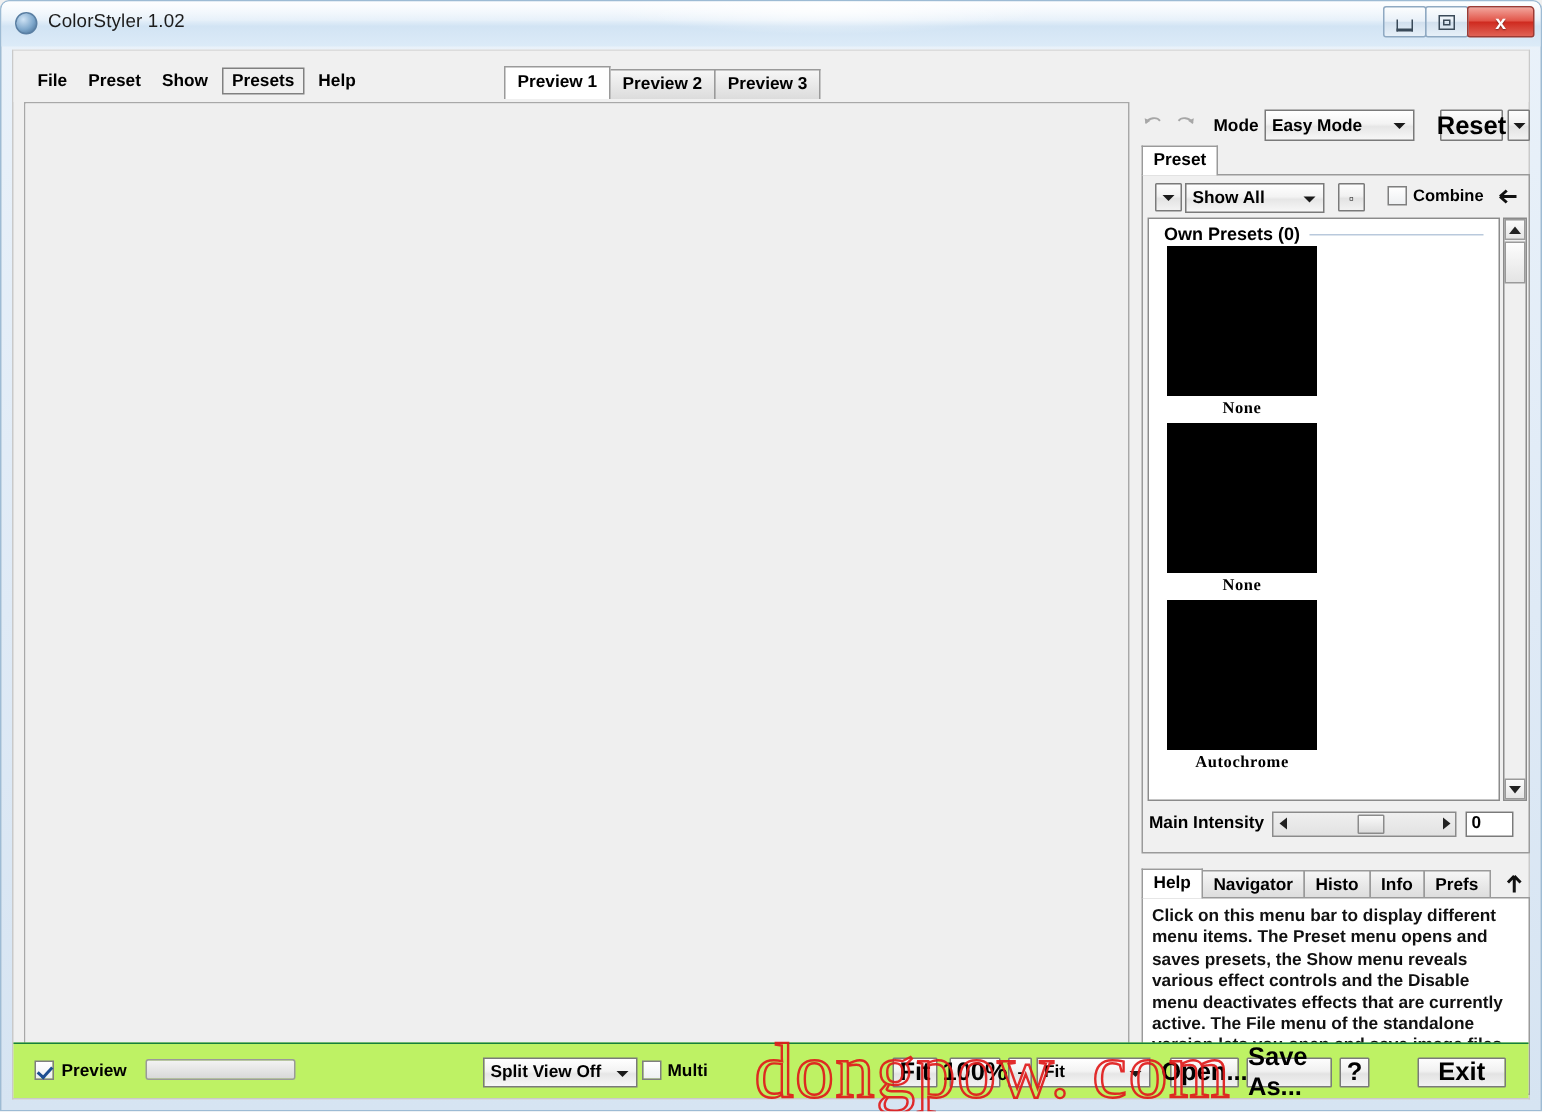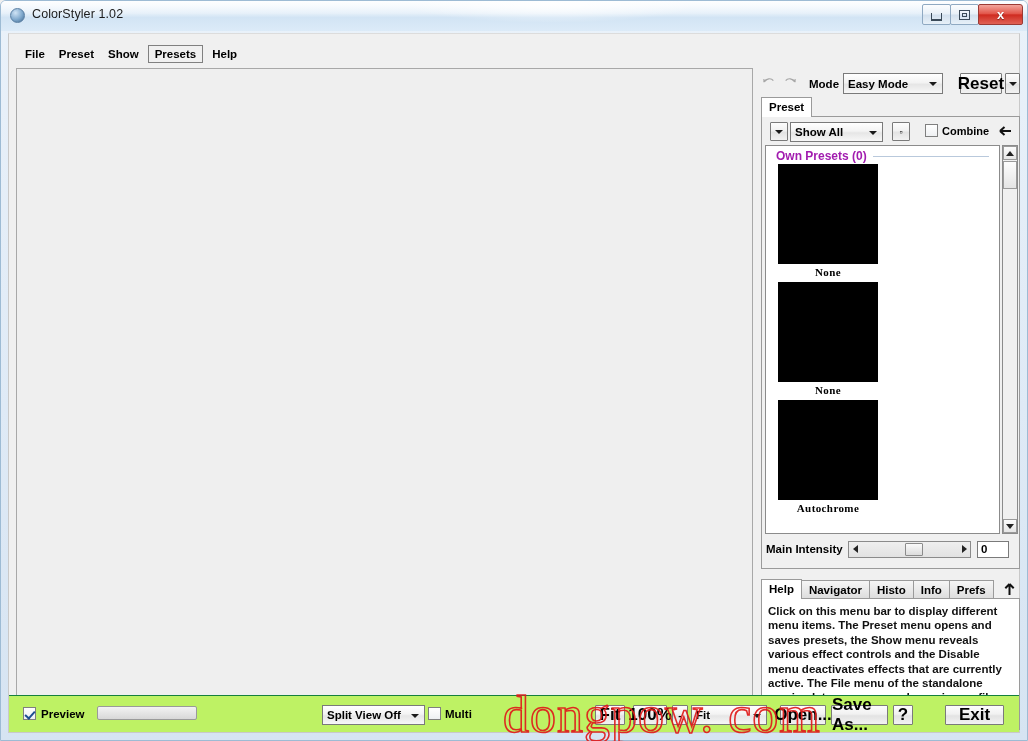--- a/index.html
+++ b/index.html
@@ -380,21 +380,21 @@
     box-sizing: border-box;
     border: 1px solid #8b8b8b;
     overflow: hidden;
   }
   .sec-head {
     position: relative;
     display: flex;
     align-items: center;
     padding: 3px 4px 1px 10px;
     font-size: 12px;
-    color: #a21caf;
+    color: #000000;
     font-family: "Liberation Sans", sans-serif;
   }
   .sec-head .rule {
     flex: 1;
     height: 1px;
     background: #b9c9dc;
     margin-left: 6px;
     margin-right: 6px;
   }
   .thumb-grid {
@@ -621,20 +621,25 @@
 
     <div class="menurow">
       <div class="menu-items">
         <div class="menu-item">File</div>
         <div class="menu-item">Preset</div>
         <div class="menu-item">Show</div>
         <div class="menu-item boxed">Presets</div>
         <div class="menu-item">Help</div>
       </div>
 
+      <div class="prev-tabs">
+        <div class="ptab active">Preview 1</div>
+        <div class="ptab">Preview 2</div>
+        <div class="ptab">Preview 3</div>
+      </div>
 
       <div class="tool-icons">
         <div class="ticon sel">
           <svg width="15" height="15" viewBox="0 0 16 16">
             <path d="M4.2 8.5V4.6c0-.5.4-.9.8-.9s.8.4.8.9v3.2V3.1c0-.5.4-.9.8-.9s.8.4.8.9v4.9V3.6c0-.5.4-.9.8-.9s.8.4.8.9v4.6V5.4c0-.5.4-.9.8-.9s.8.4.8.9v5.1c0 2.2-1.4 3.8-3.5 3.8-2 0-2.7-.9-3.5-2.3L3.1 10c-.3-.5-.1-1 .3-1.2.4-.2.6-.1.8.2z" fill="none" stroke="#1a1a1a" stroke-width="0.9"></path>
           </svg>
         </div>
         <div class="ticon">
           <svg width="15" height="15" viewBox="0 0 16 16" opacity="0.32">
             <path d="M11.5 2.3c.9-.9 2.2.4 1.3 1.3L10.6 6l.7.7-1 1-.7-.7-5 5-2.2.6.6-2.2 5-5-.7-.7 1-1 .7.7z" fill="#555"></path>

